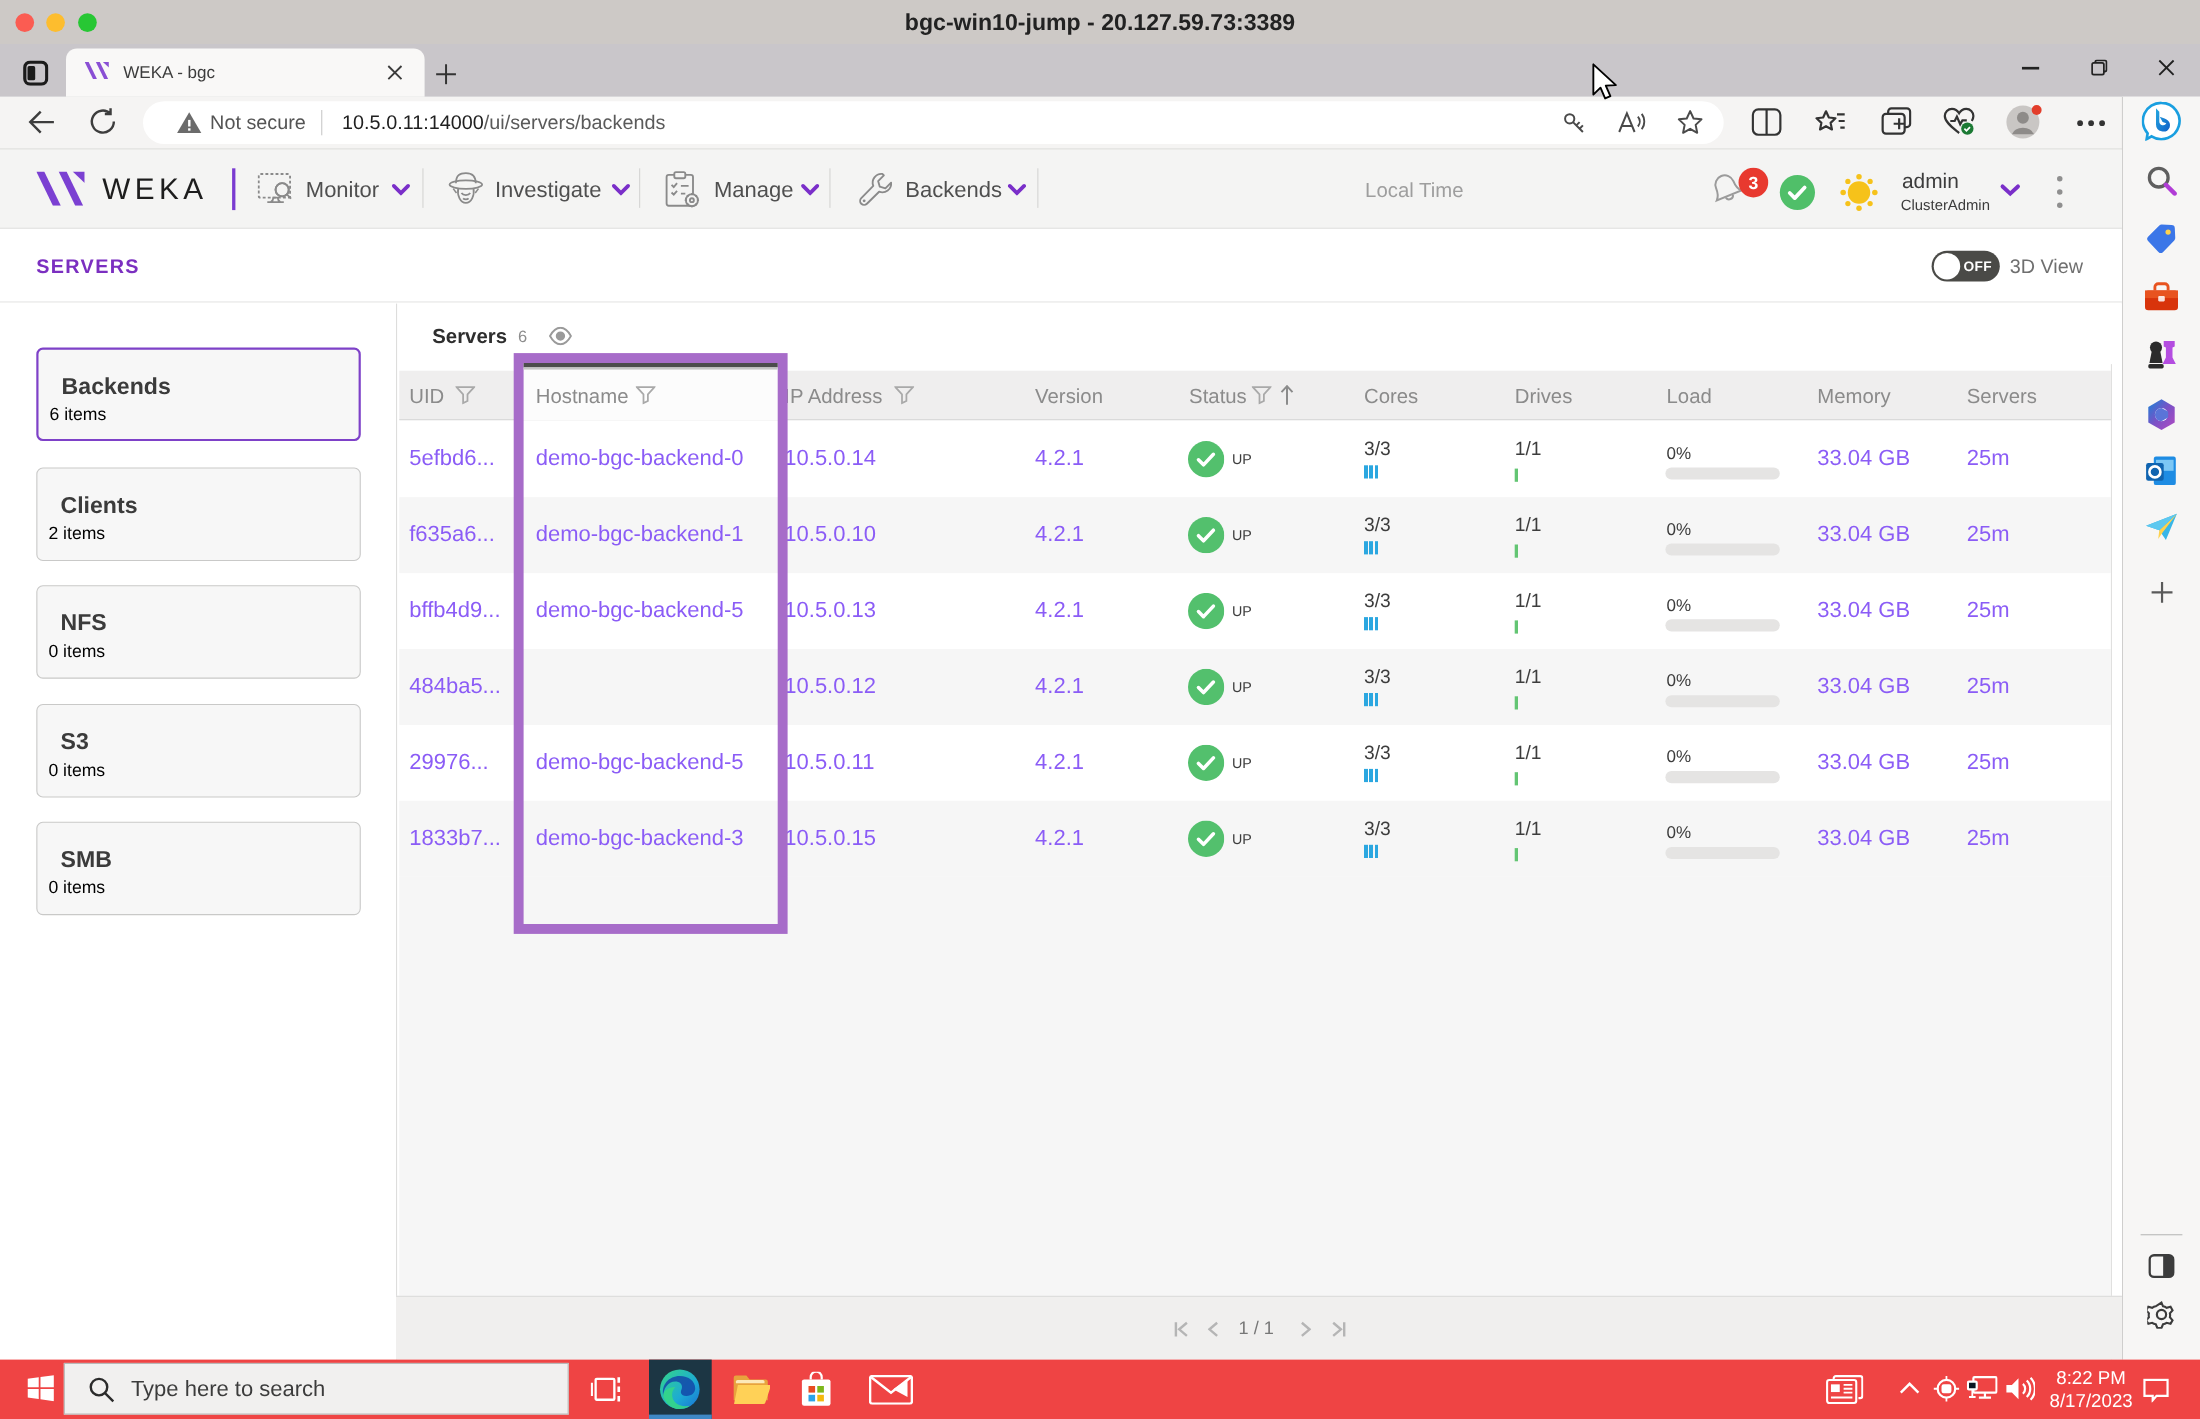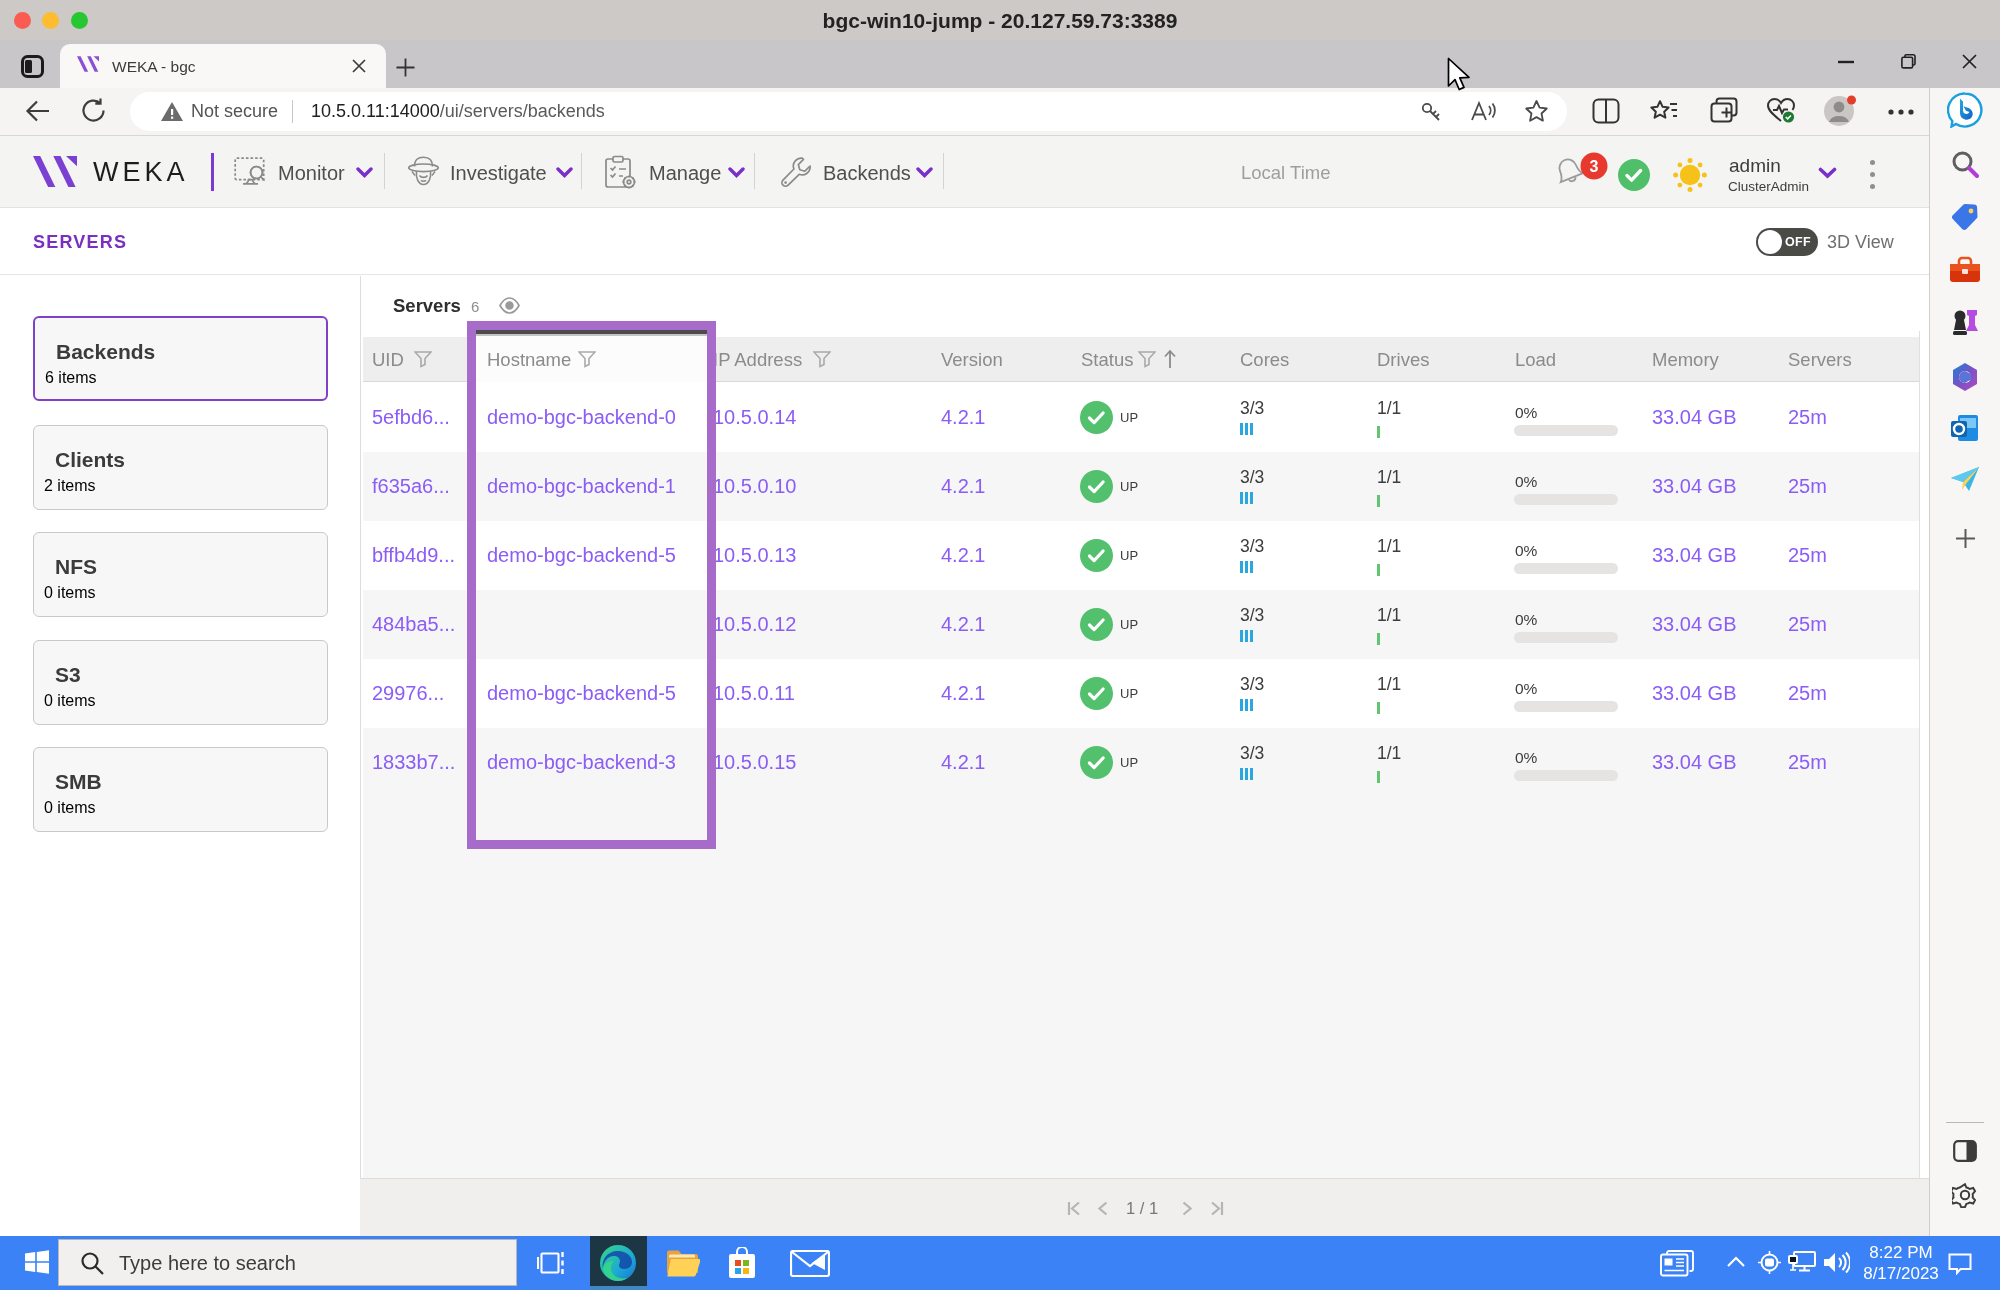--- a/index.html
+++ b/index.html
@@ -31,21 +31,21 @@
 .card i{position:absolute;left:10px;top:51px;font-size:16px;font-style:normal;color:#000000}
 
 #thead{left:363px;top:61px;width:1556px;height:45px;background:#efeeee;border-bottom:1px solid #d8d8d8}
 .hc{font-size:18.5px;color:#8b8b8b;line-height:45px}
 .row{left:363px;width:1556px;height:69px}
 .c{font-size:20px;color:#8b5cf6;line-height:69px}
 .gr{background:#f6f6f6}
 #empty{left:363px;top:521px;width:1556px;height:381px;background:#f6f6f6}
 #tfoot{left:360px;top:902px;width:1569px;height:58px;background:#f0efee;border-top:1px solid #dcdcdb}
 
-#taskbar{left:0;top:1236px;width:2000px;height:54px;background:#3b82f6}
+#taskbar{left:0;top:1236px;width:2000px;height:54px;background:#ef4444}
 #tsearch{left:58px;top:3px;width:459px;height:47px;background:#f1f0ef;border:1px solid #b9b8b7}
 .frac{font-size:17.5px;color:#3d3d3d}
 .mini{font-size:15.5px;color:#3d3d3d}
 .bars3{width:13px;height:12px;background:repeating-linear-gradient(90deg,#2ba7e0 0 3.2px,rgba(0,0,0,0) 3.2px 4.8px)}
 .barg{width:3.2px;height:12px;background:#63c573}
 .loadbar{width:104px;height:11px;border-radius:6px;background:#e5e4e3}
 .up{font-size:13px;color:#3d3d3d;line-height:69px}
 .fun{stroke:#a9a9a9;fill:none;stroke-width:1.6}
 </style></head>
 <body>

